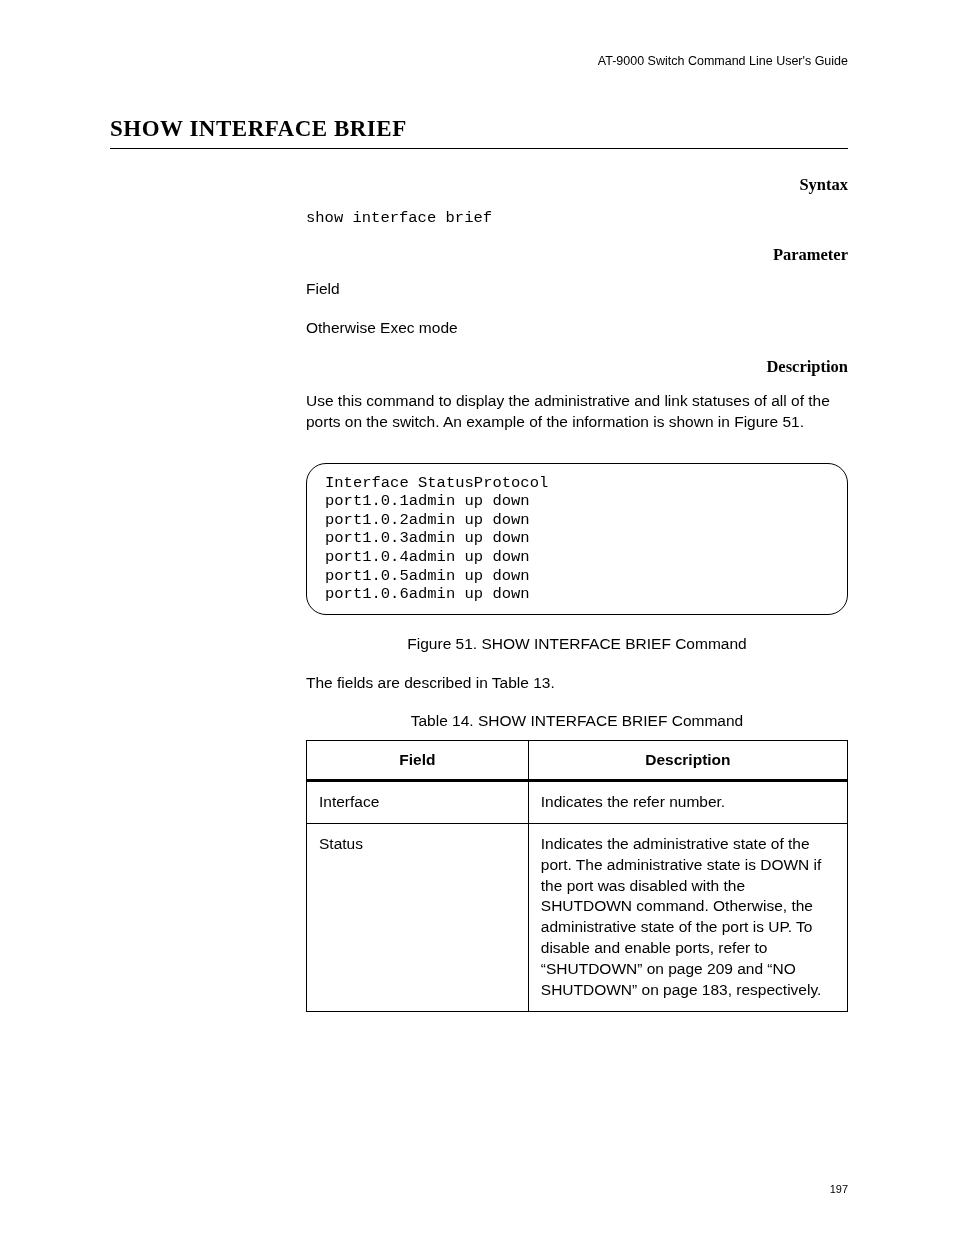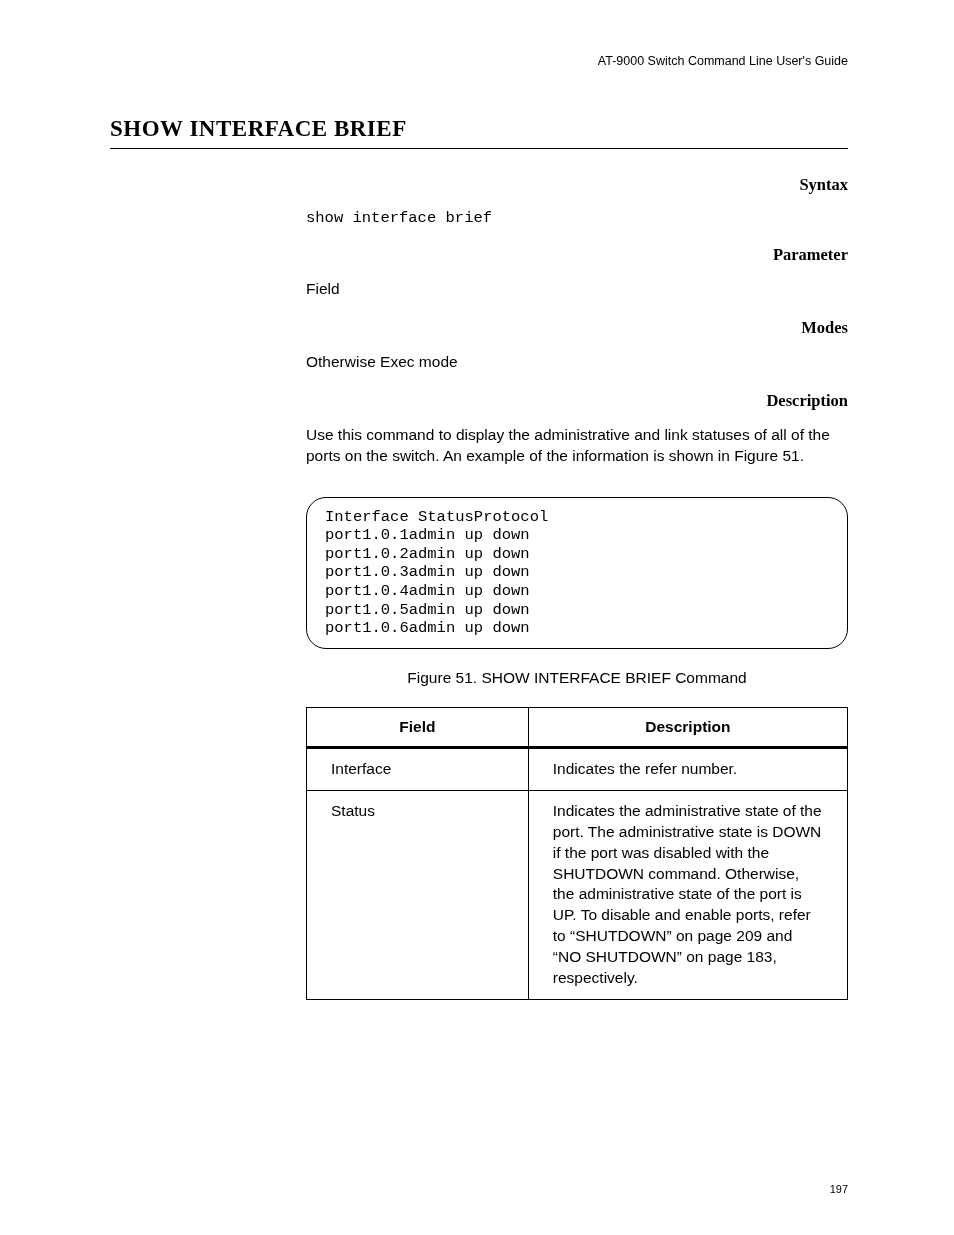--- a/index.html
+++ b/index.html
@@ -87,21 +87,21 @@
       border: 1px solid #000;
       padding: 10px 12px;
       text-align: center;
       font-weight: bold;
     }
     table thead tr {
       border-bottom: 3px solid #000;
     }
     table td {
       border: 1px solid #000;
-      padding: 10px 24px;
+      padding: 10px 12px;
       vertical-align: top;
       line-height: 1.35;
     }
     .col-field {
       width: 41%;
     }
     .page-number {
       position: absolute;
       bottom: 40px;
       right: 106px;
@@ -116,37 +116,38 @@
 <div class="page-title">SHOW INTERFACE BRIEF</div>
 
 <div class="content">
 
   <div class="section-heading">Syntax</div>
   <div class="mono-text">show interface brief</div>
 
   <div class="section-heading">Parameter</div>
   <div class="body-text">Field</div>
 
-  <div class="section-heading">Modes</div>
   <div class="body-text">Otherwise Exec mode</div>
 
   <div class="section-heading">Description</div>
   <div class="body-text">Use this command to display the administrative and link statuses of all of the ports on the switch. An example of the information is shown in Figure 51.</div>
 
   <div class="output-box">Interface StatusProtocol
 port1.0.1admin up down
 port1.0.2admin up down
 port1.0.3admin up down
 port1.0.4admin up down
 port1.0.5admin up down
 port1.0.6admin up down</div>
 
   <div class="figure-caption">Figure 51. SHOW INTERFACE BRIEF Command</div>
 
+  <div class="body-text">The fields are described in Table 13.</div>
 
+  <div class="table-caption">Table 14. SHOW INTERFACE BRIEF Command</div>
 
   <table>
     <thead>
       <tr>
         <th class="col-field">Field</th>
         <th>Description</th>
       </tr>
     </thead>
     <tbody>
       <tr>

